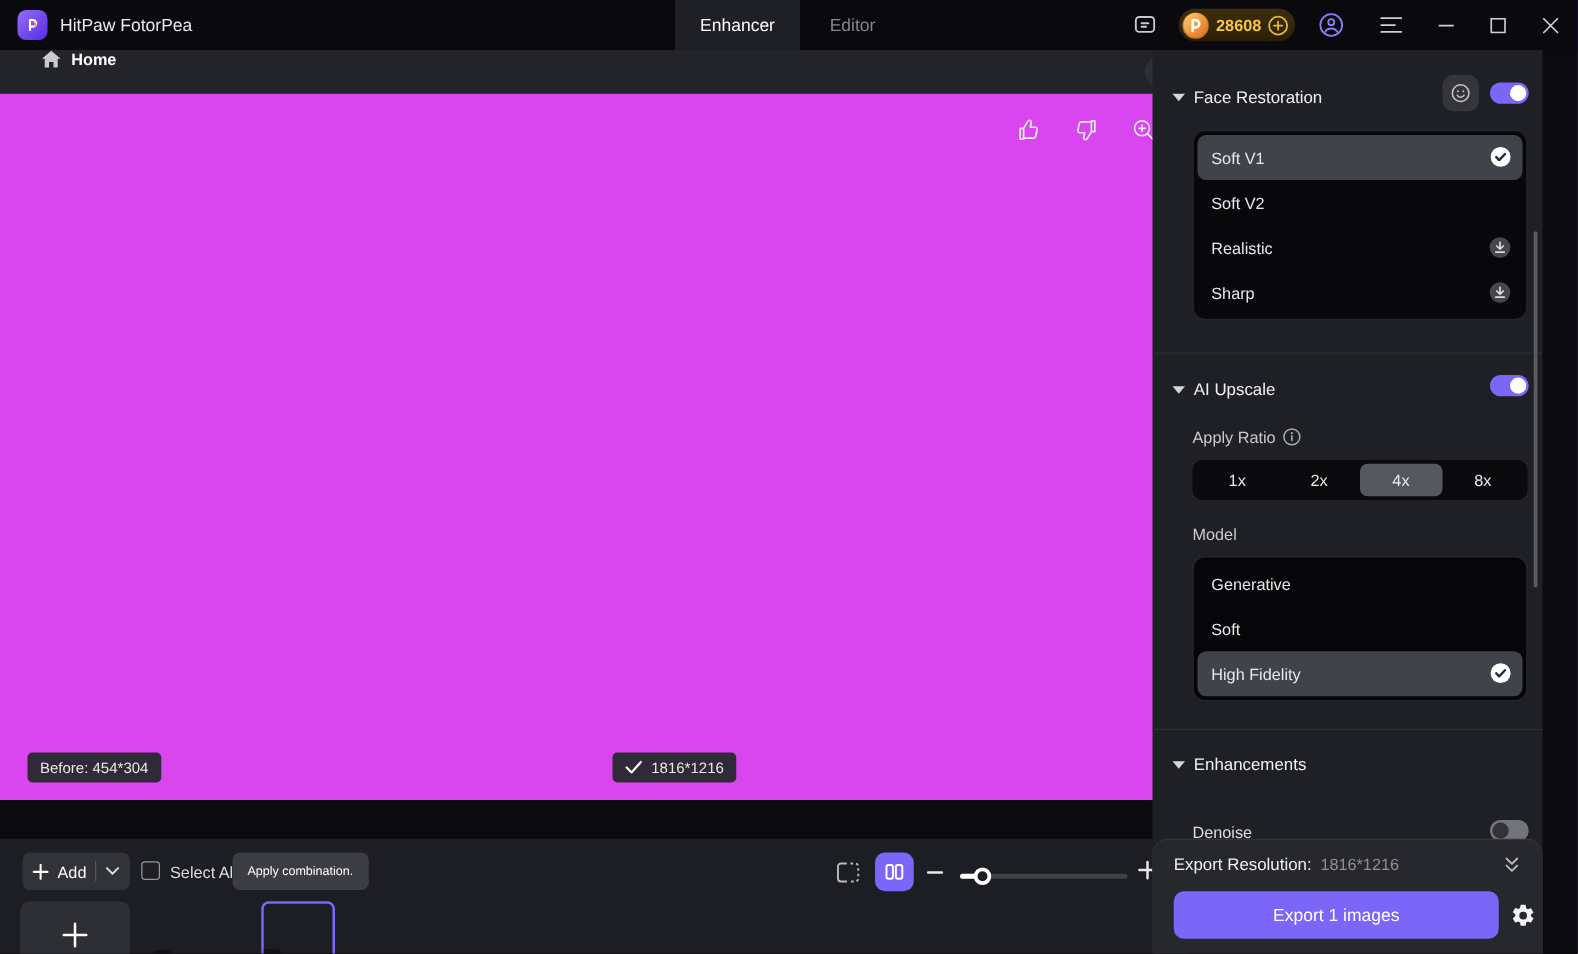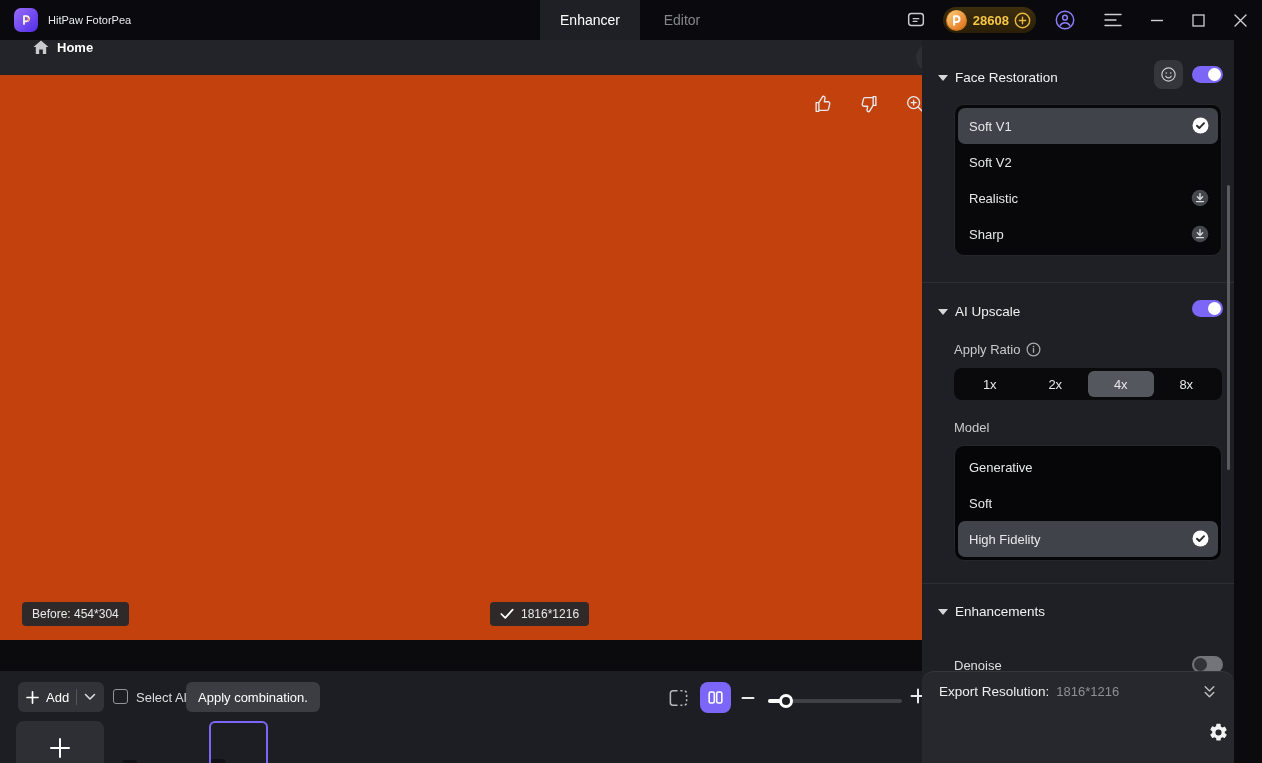--- a/index.html
+++ b/index.html
@@ -5,38 +5,38 @@
   * { margin:0; padding:0; box-sizing:border-box; }
   html,body { background:#000; }
   body { font-family:"Liberation Sans", sans-serif; color:#e7e8ea; }
   .app { position:relative; width:1262px; height:763px; background:#0b0b0e; overflow:hidden; }
   svg { display:block; }
 
   
   .titlebar { position:absolute; left:0; top:0; width:1262px; height:40px; background:#0a0a0e; }
   .brand { position:absolute; left:14px; top:0; height:40px; display:flex; align-items:center; gap:10px; }
   .logo { width:24px; height:24px; border-radius:7px; background:linear-gradient(135deg,#9a6cf8,#4f2ee8); display:flex; align-items:center; justify-content:center; }
-  .app-title { font-size:11px; color:#e9eaec;text-align:right; }
+  .app-title { font-size:14px; color:#e9eaec;text-align:right; }
   .tabs { position:absolute; left:540px; top:0; height:40px; display:flex; }
   .tab { height:40px; display:flex; align-items:center; justify-content:center; font-size:14px; cursor:default; }
   .tab.active { width:100px; background:#1f2026; color:#fff; }
   .tab.inactive { width:84px; color:#85868c; }
   .tb-right { position:absolute; right:14px; top:0; height:40px; display:flex; align-items:center; }
   .coin-badge { display:flex; align-items:center; gap:5px; height:26px; padding:0 5px 0 2px; margin-left:16px; border-radius:14px; background:linear-gradient(180deg,#3d2e0d,#2a1f05); }
   .coin-num { font-size:13px; font-weight:bold; color:#f6c645; }
   .win-icon { margin-left:28px; }
 
   
   .navbar { position:absolute; left:0; top:40px; width:950px; height:35px; background:#232429; }
   .home-wrap { position:absolute; left:33px; top:0; height:35px; display:flex; align-items:flex-start; gap:8px; }
   .home-label { font-size:13px; font-weight:bold; color:#fff; }
   .crop-btn { position:absolute; left:916px; top:4px; width:27px; height:27px; border-radius:50%; background:#2e2f34; display:flex; align-items:center; justify-content:center; }
 
   
-  .canvas { position:absolute; left:0; top:75px; width:950px; height:565px; background:#c2410c; }
+  .canvas { position:absolute; left:0; top:75px; width:950px; height:565px; background:#d946ef; }
   .rate-row { position:absolute; left:810px; top:16px; display:flex; gap:20px; }
   .rate-btn { width:26px; height:26px; display:flex; align-items:center; justify-content:center; }
 
   .photo { background:
     radial-gradient(ellipse 11% 4% at 30% 18.5%, #42301f 55%, rgba(66,48,31,0) 75%),
     radial-gradient(ellipse 9% 4% at 57% 21%, #42301f 55%, rgba(66,48,31,0) 75%),
     radial-gradient(ellipse 6.5% 3% at 28.5% 27%, #31433a 45%, #59432f 65%, rgba(89,67,47,0) 80%),
     radial-gradient(ellipse 6.5% 3% at 56% 30%, #31433a 45%, #59432f 65%, rgba(89,67,47,0) 80%),
     radial-gradient(ellipse 5% 2.5% at 43% 45.5%, #a86f52 55%, rgba(168,111,82,0) 80%),
     radial-gradient(ellipse 10.5% 5.5% at 35.5% 57.5%, #d24e58 52%, #b03c48 68%, rgba(176,60,72,0) 82%),
@@ -62,21 +62,21 @@
   .size-badge.before-b { left:22px; }
   .size-badge.after-b { left:490px; }
 
   
   .bottombar { position:absolute; left:0; top:640px; width:950px; height:123px; background:#1d1e23;margin-top:31px; }
   .add-btn { position:absolute; left:18px; top:11px; height:30px; display:flex; align-items:center; background:#323338; border-radius:6px; padding:0 8px; gap:7px; }
   .add-label { font-size:13px; color:#fff; }
   .add-sep { width:1px; height:16px; background:#55565b; }
   .chk { position:absolute; left:113px; top:18px; width:15px; height:15px; border:1.5px solid #94959a; border-radius:3px; background:transparent; }
   .select-all { position:absolute; left:136px; top:19px; font-size:13px; color:#dcdde0; }
-  .apply-btn { position:absolute; left:186px; top:11px; height:30px; display:flex; align-items:center; background:#3c3d43; border-radius:6px; padding:0 12px; font-size:13px; color:#fff; }
+  .apply-btn { position:absolute; left:186px; top:11px; height:30px; display:flex; align-items:center; background:#3c3d43; border-radius:6px; padding:0 12px; font-size:10px; color:#fff; }
   .viewmode-split { position:absolute; left:668px; top:17px; }
   .viewmode-side { position:absolute; left:700px; top:11px; width:31px; height:31px; border-radius:8px; background:#7b66f7; display:flex; align-items:center; justify-content:center; }
   .zoom-minus { position:absolute; left:741px; top:20px; }
   .slider { position:absolute; left:768px; top:28px; width:134px; height:4px; border-radius:2px; background:#3f4146; }
   .slider-fill { position:absolute; left:0; top:0; width:17px; height:4px; border-radius:2px; background:#fff; }
   .slider-knob { position:absolute; left:11px; top:-5px; width:14px; height:14px; border-radius:50%; background:#1d1e23; border:3.5px solid #fff; }
   .zoom-plus { position:absolute; left:910px; top:17px; }
   .tile-add { position:absolute; left:16px; top:50px; width:88px; height:53px; border-radius:8px; background:#2e2f34; display:flex; align-items:center; justify-content:center; }
   .thumb { position:absolute; top:51px; height:53px; border-radius:4px; overflow:hidden; }
   .thumb.fish { left:123px; width:61px; background:
@@ -453,20 +453,23 @@
     <div class="export-panel">
       <div class="res-row">
         <span class="res-label">Export Resolution:</span>
         <span class="res-value">1816*1216</span>
       </div>
       <span class="dbl-chevron">
         <svg width="17" height="16" viewBox="0 0 18 16" fill="none">
           <path d="M4.5 2.5 L9 7 l4.5-4.5 M4.5 8.5 L9 13 l4.5-4.5" stroke="#b9babd" stroke-width="1.6" stroke-linecap="round" stroke-linejoin="round"></path>
         </svg>
       </span>
+      <div class="export-btn">
+        <span>Export 1 images</span>
+      </div>
       <span class="gear-wrap">
         <svg width="21" height="21" viewBox="0 0 24 24">
           <path fill="#f2f3f4" d="M19.14 12.94a7 7 0 0 0 .06-.94 7 7 0 0 0-.06-.94l2.03-1.58a.5.5 0 0 0 .12-.64l-1.92-3.32a.5.5 0 0 0-.61-.22l-2.39.96a7.3 7.3 0 0 0-1.62-.94l-.36-2.54A.5.5 0 0 0 13.9 2h-3.8a.5.5 0 0 0-.5.42l-.36 2.54c-.59.24-1.13.56-1.62.94l-2.39-.96a.5.5 0 0 0-.61.22L2.7 8.48a.5.5 0 0 0 .12.64l2.03 1.58a7 7 0 0 0 0 1.88l-2.03 1.58a.5.5 0 0 0-.12.64l1.92 3.32c.13.23.4.32.61.22l2.39-.96c.49.38 1.03.7 1.62.94l.36 2.54a.5.5 0 0 0 .5.42h3.8a.5.5 0 0 0 .5-.42l.36-2.54c.59-.24 1.13-.56 1.62-.94l2.39.96c.21.1.48.01.61-.22l1.92-3.32a.5.5 0 0 0-.12-.64l-2.03-1.58zM12 15.5A3.5 3.5 0 1 1 12 8.5a3.5 3.5 0 0 1 0 7z"></path>
         </svg>
       </span>
     </div>
   </div>
 
 </div>
 

